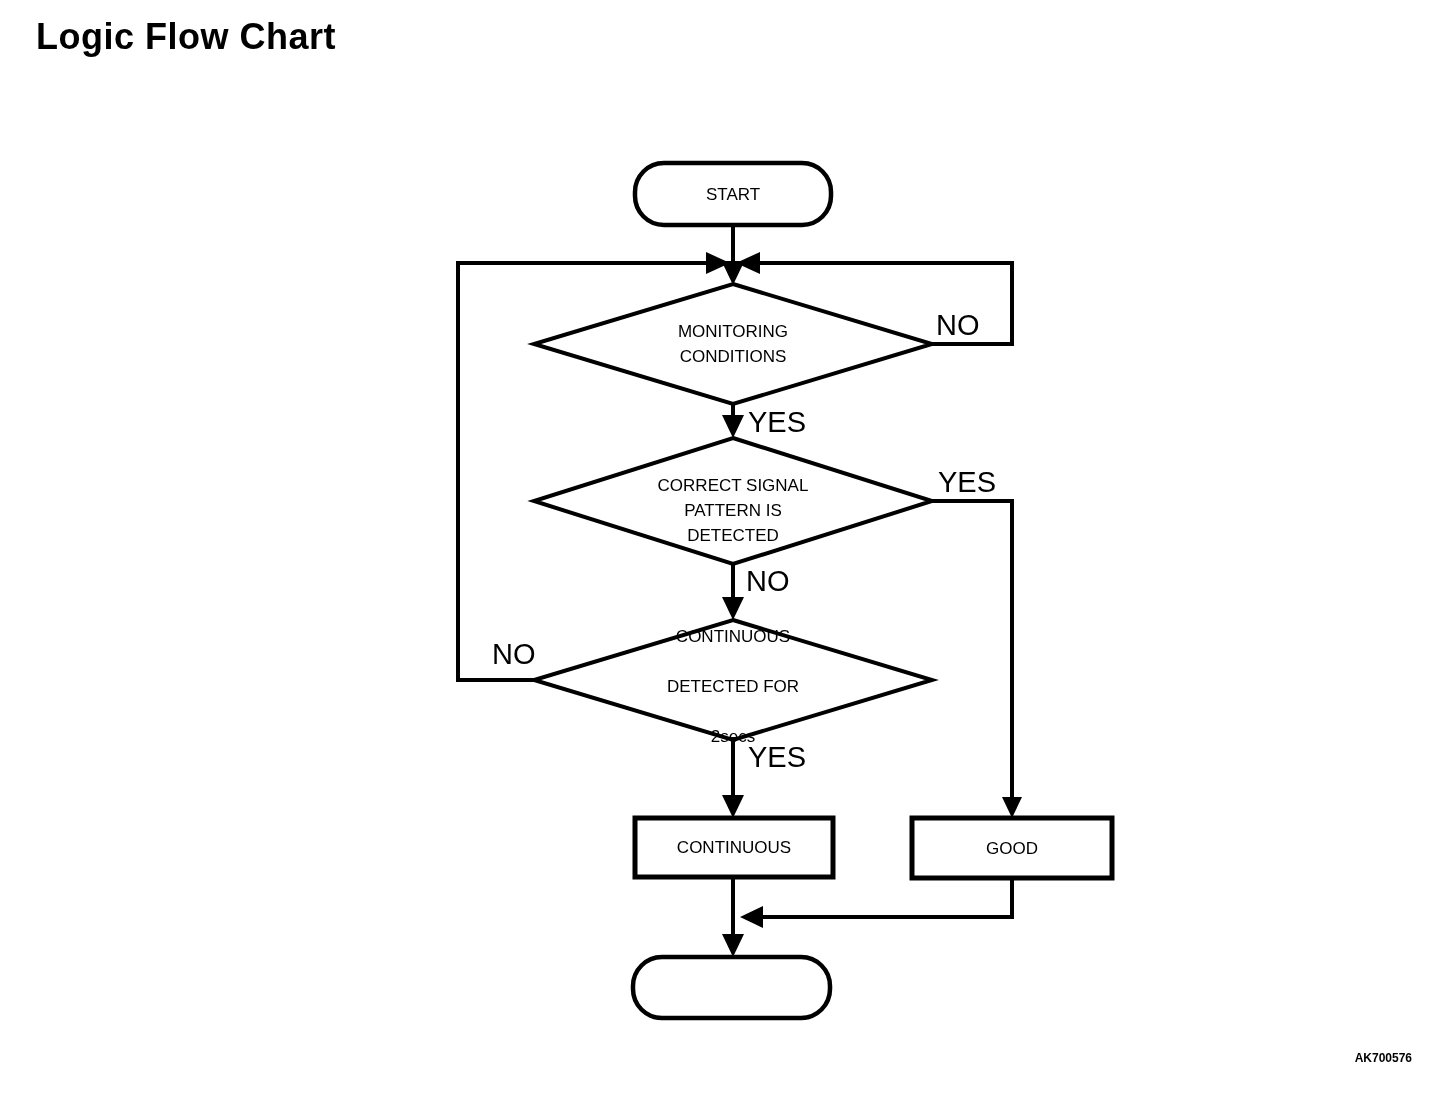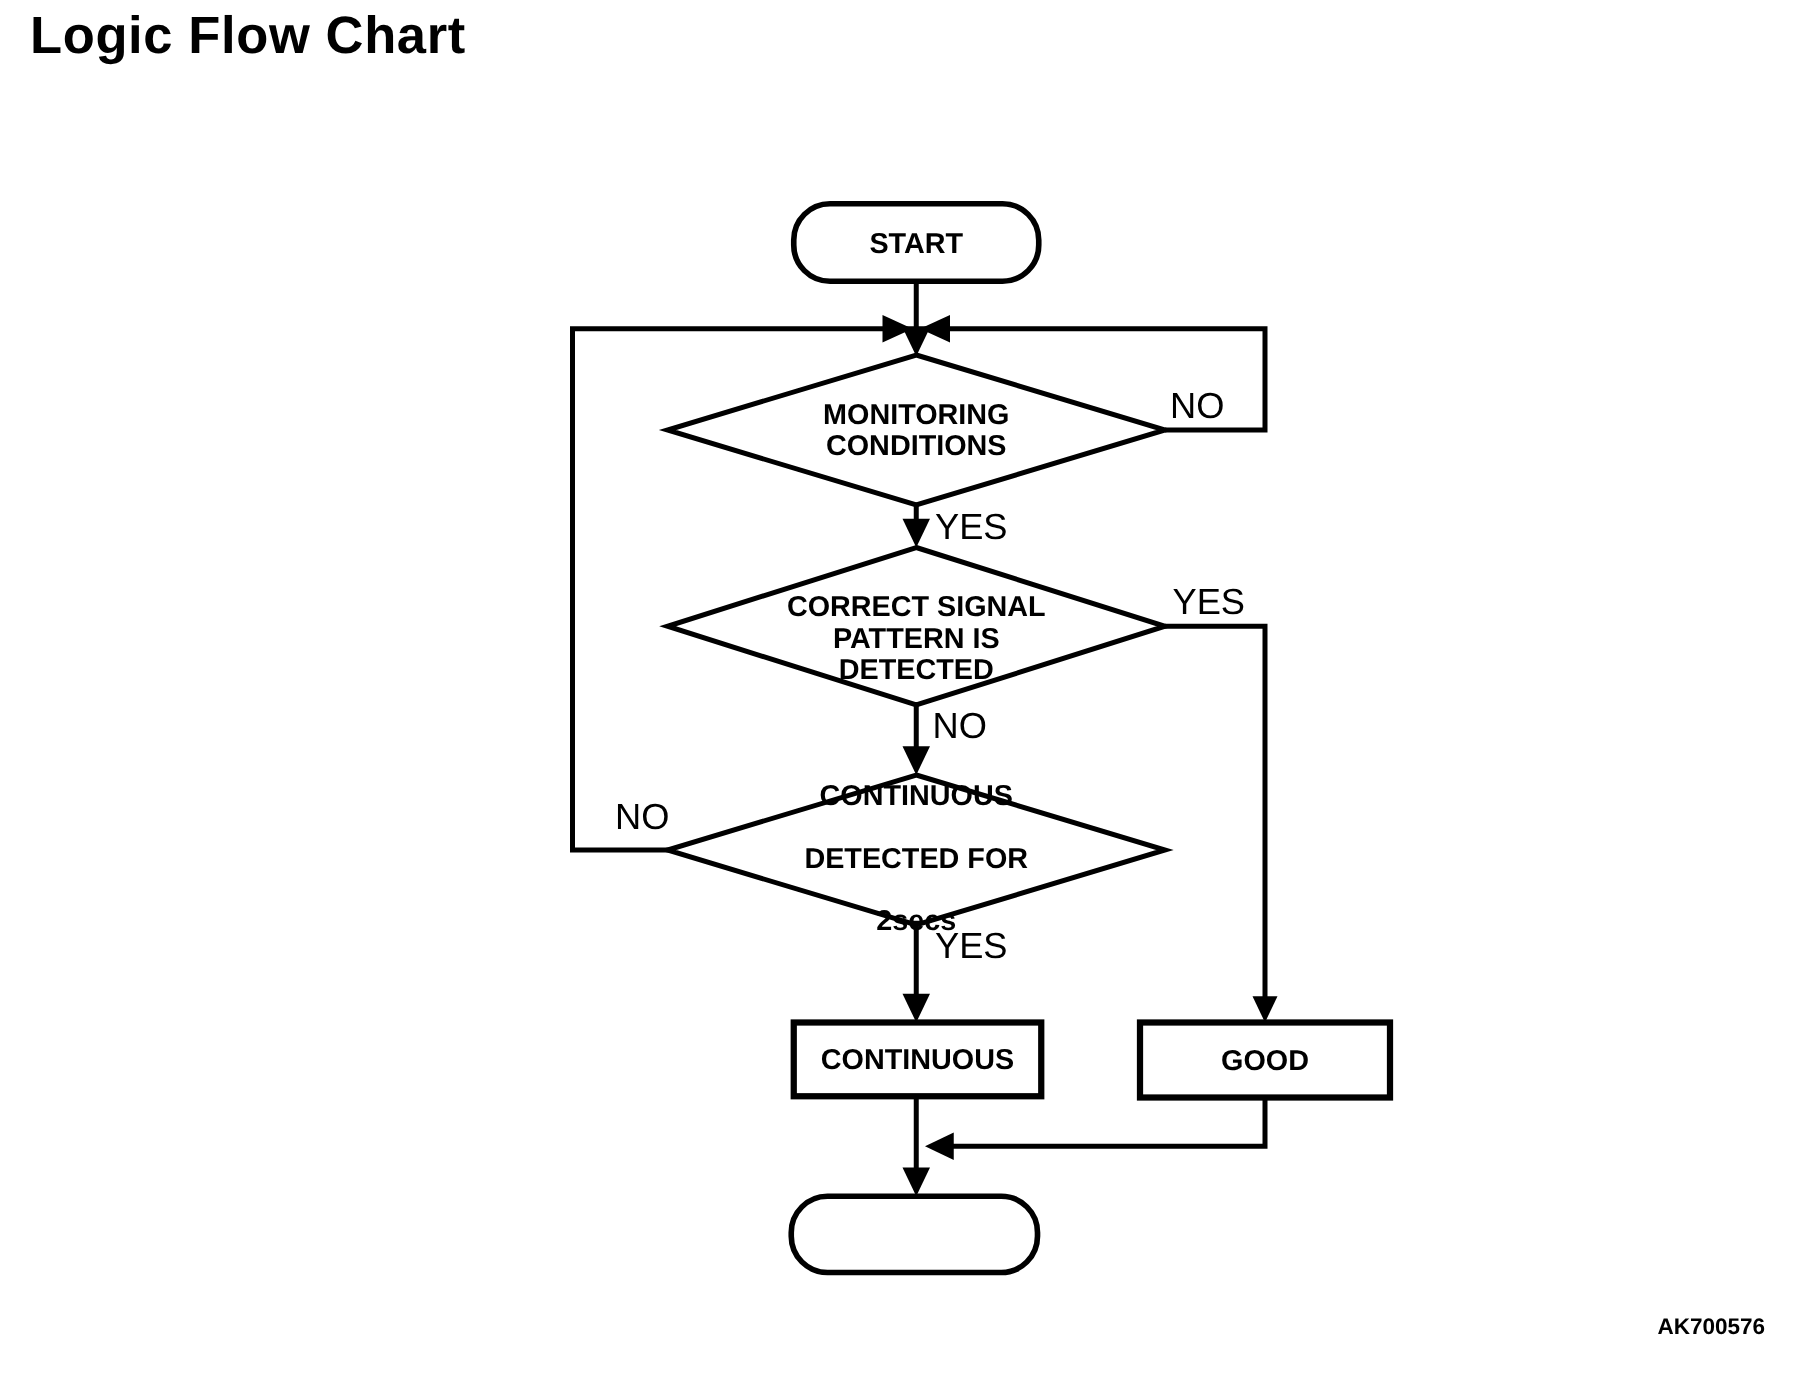--- a/index.html
+++ b/index.html
@@ -9,51 +9,50 @@
     height: 1098px;
     background: #ffffff;
     color: #000000;
     font-family: "Liberation Sans", sans-serif;
     overflow: hidden;
   }
   .page-title {
     position: absolute;
     left: 24px;
     top: 4px;
-    margin: 0;
-    font-size: 42px;
+    margin: 12px;
+    font-size: 36px;
     font-weight: bold;
     letter-spacing: 0.5px;
   }
   svg.flow { position: absolute; left: 0; top: 0; }
   .node-label {
     position: absolute;
     display: flex;
     flex-direction: column;
     align-items: center;
     justify-content: center;
     text-align: center;
-    font-size: 23px;
+    font-size: 17px;
     line-height: 25px;
     white-space: nowrap;
-    font-weight: bold;
   }
   .shift-d2 { padding-top: 18px; box-sizing: border-box; }
   .shift-d3 { padding-top: 12px; box-sizing: border-box; gap: 25px; }
   .edge-label {
     position: absolute;
     font-size: 29px;
     line-height: 24px;
     white-space: nowrap;
   }
   .figure-code {
     position: absolute;
     right: 28px;
     top: 1051px;
-    font-size: 18px;
+    font-size: 12px;
     font-weight: bold;
     text-align: right;
   }
 </style>
 </head>
 <body>
 
 <div class="page">
 
   <h1 class="page-title">Logic Flow Chart</h1>

